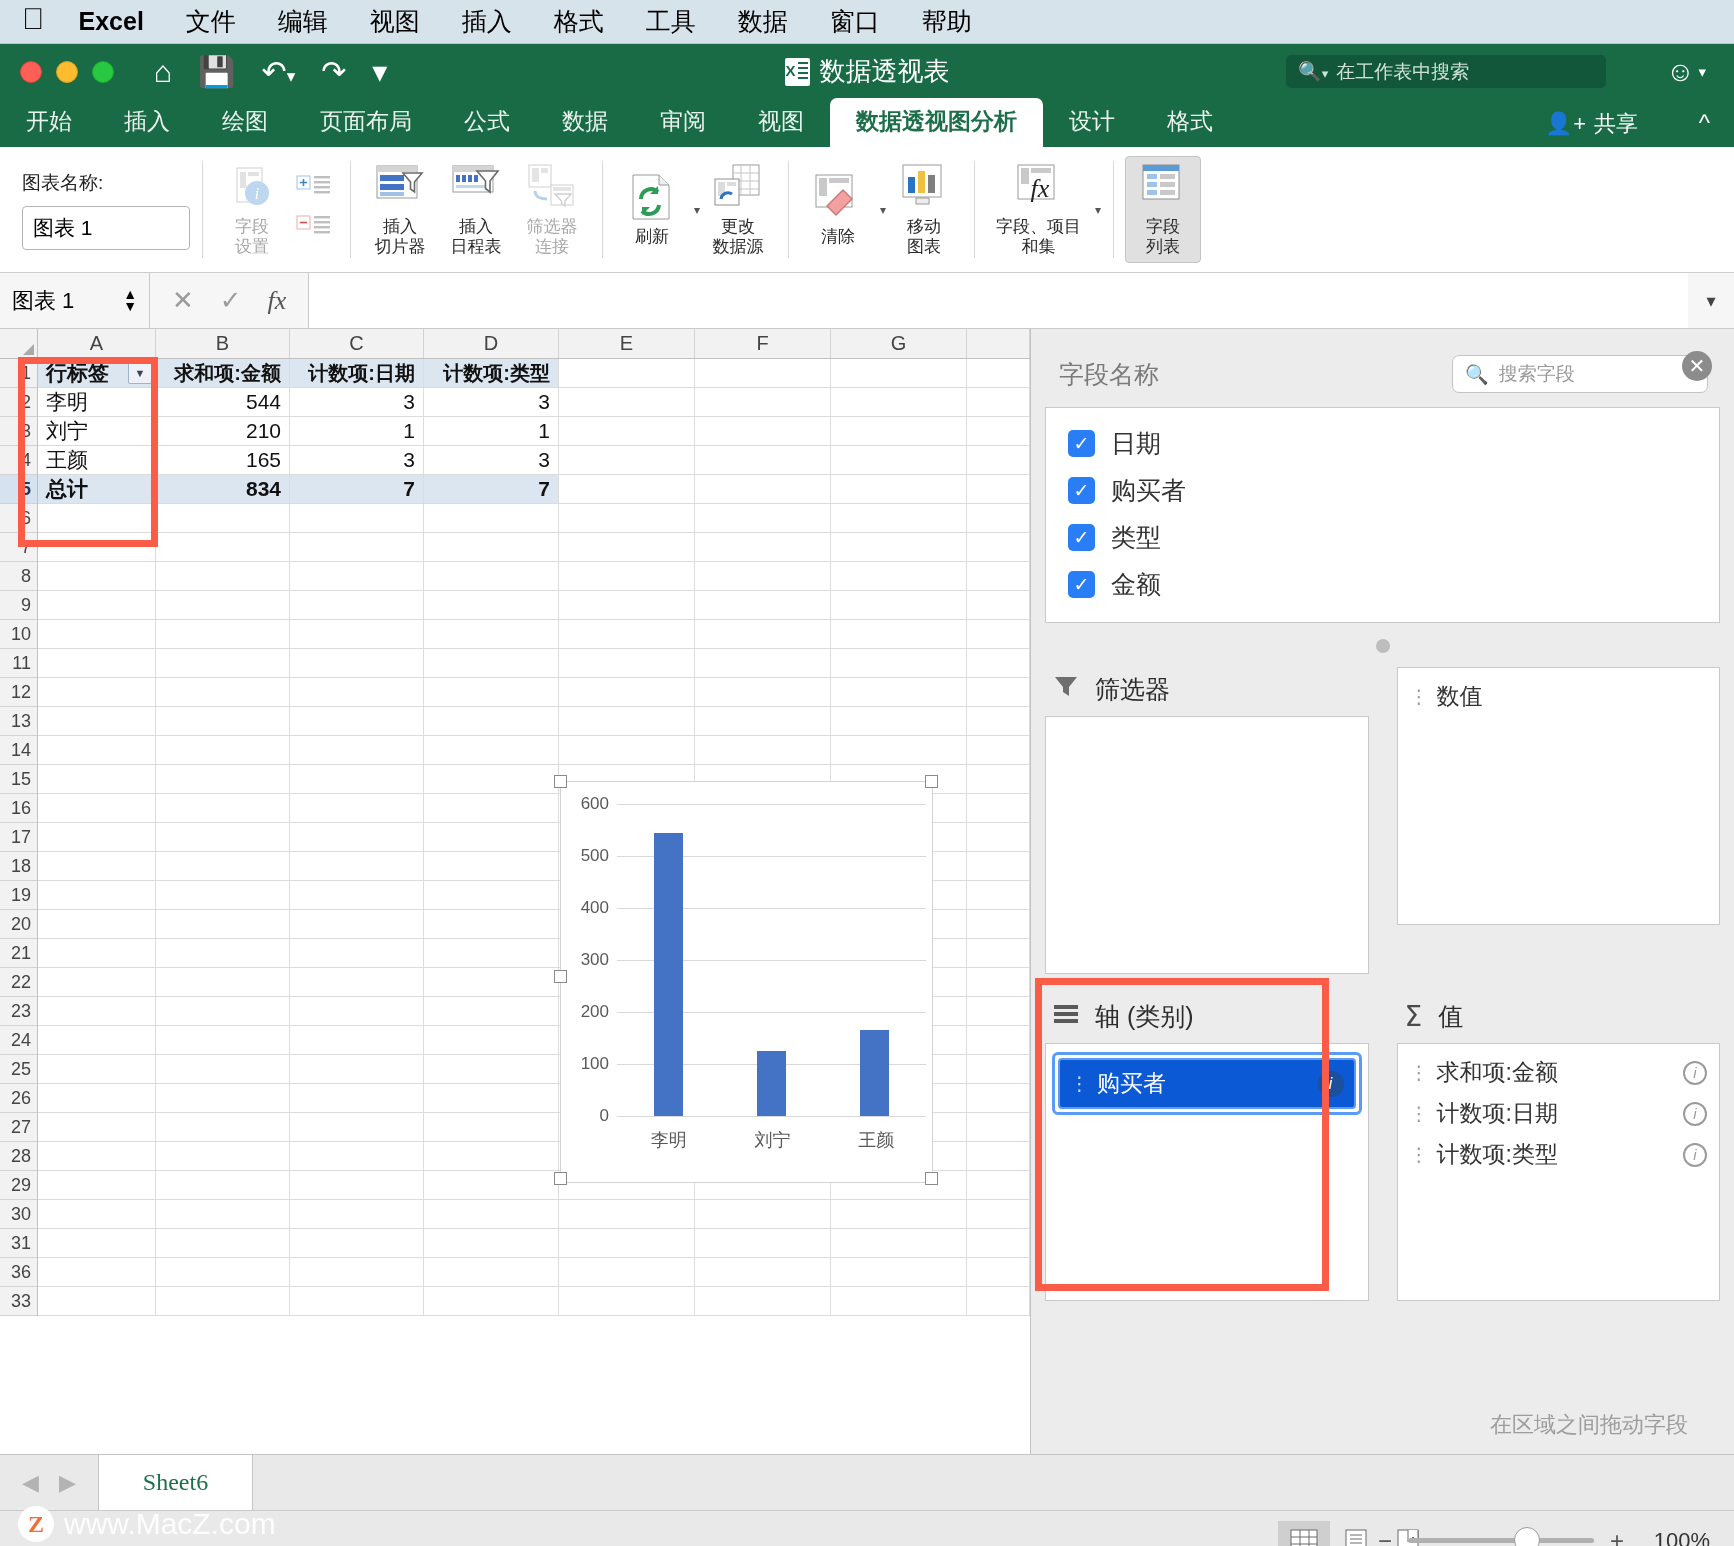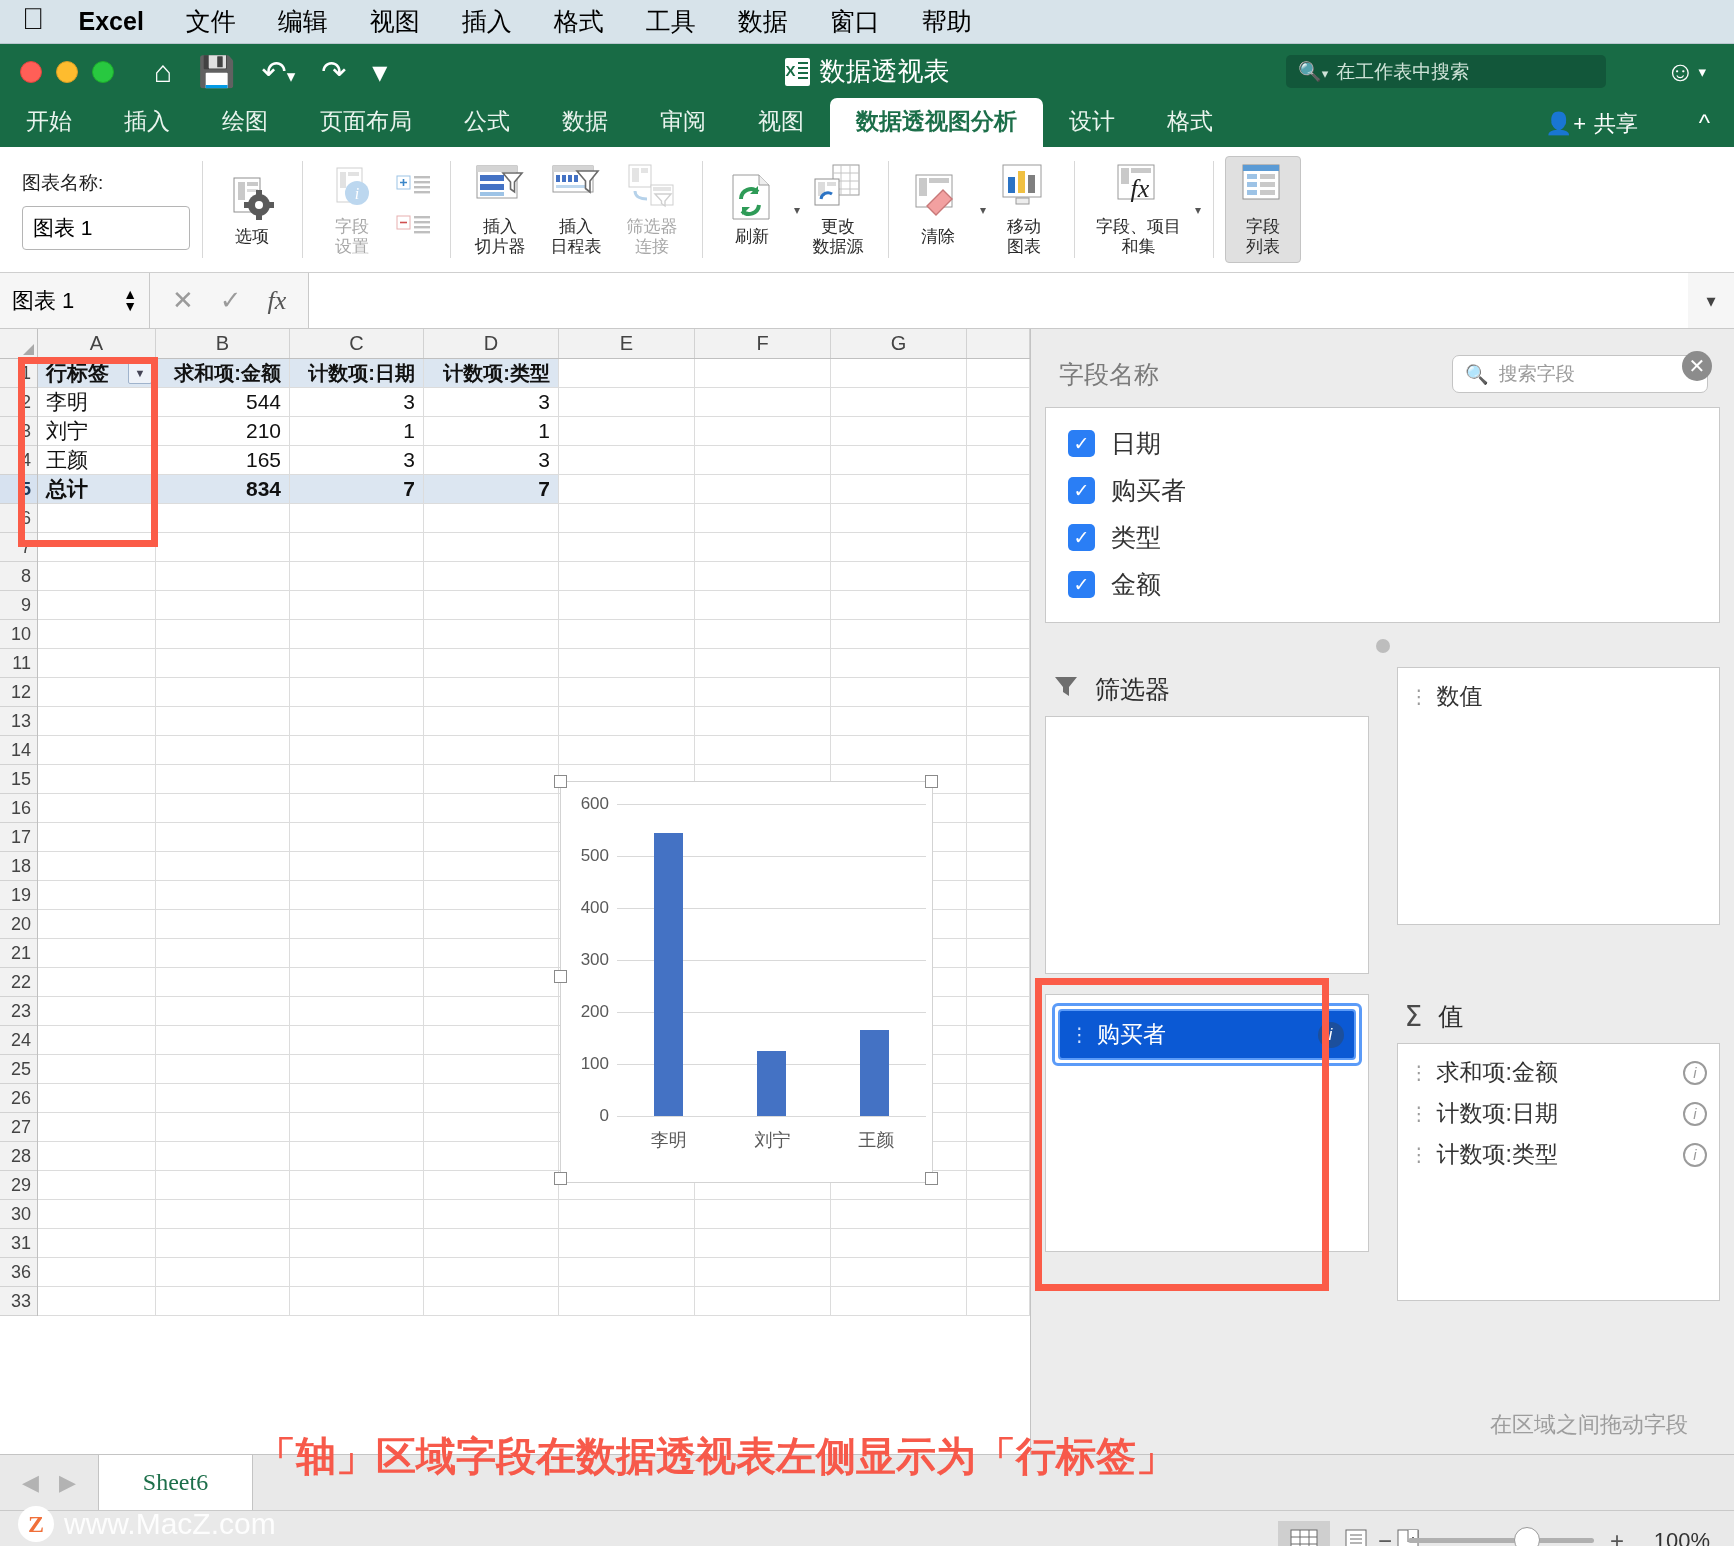--- a/index.html
+++ b/index.html
@@ -273,41 +273,20 @@
 
     <div class="rgroup">
       <div class="namebox-wrap">
         <div class="namebox-lbl">图表名称:</div>
         <div class="namebox">
           <span>图表 1</span>
         </div>
       </div>
     </div>
 
-    <div class="rgroup">
-      <div class="rbtn">
-        <div class="ic">
-          <svg width="50" height="50" viewBox="0 0 50 50">
-            <rect x="7" y="5" width="26" height="34" fill="#fff" stroke="#8f8f8f"></rect>
-            <rect x="11" y="9" width="7" height="18" fill="#c9c9c9"></rect>
-            <rect x="20" y="9" width="11" height="4" fill="#c9c9c9"></rect>
-            <rect x="20" y="16" width="11" height="3" fill="#dcdcdc"></rect>
-            <circle cx="32" cy="32" r="11" fill="#5a5a5a"></circle>
-            <circle cx="32" cy="32" r="4" fill="#fff"></circle>
-            <g fill="#5a5a5a">
-              <rect x="29" y="17" width="6" height="6"></rect>
-                <rect x="29" y="41" width="6" height="6"></rect>
-              <rect x="17" y="29" width="6" height="6"></rect>
-                <rect x="41" y="29" width="6" height="6"></rect>
-            </g>
-          </svg>
-        </div>
-        <div class="lbl">选项</div>
-      </div>
-    </div>
 
     <div class="rgroup">
       <div class="rbtn disabled">
         <div class="ic">
           <svg width="50" height="50" viewBox="0 0 50 50">
             <rect x="10" y="5" width="25" height="34" fill="#fff" stroke="#cfcfcf"></rect>
             <rect x="13" y="9" width="6" height="16" fill="#e2e2e2"></rect>
             <rect x="21" y="9" width="11" height="4" fill="#e2e2e2"></rect>
             <circle cx="30" cy="30" r="12" fill="#bcd7ef"></circle>
             <text x="30" y="36" font-size="16" fill="#fff" text-anchor="middle" font-family="serif" font-style="italic">i</text>
@@ -972,20 +951,32 @@
         <div class="zone">
           <div class="zone-body">
             <div class="chip">
               <span class="grip">⋮</span>
               <span>数值</span>
             </div>
           </div>
         </div>
 
         <div class="zone" style="margin-top:20px">
+          <div class="zone-hdr">
+            <span>
+              <svg width="26" height="22" viewBox="0 0 26 22">
+                  <g fill="#5a5a5a">
+                <rect x="1" y="2" width="24" height="4"></rect>
+                    <rect x="1" y="9" width="24" height="4"></rect>
+                <rect x="1" y="16" width="24" height="4"></rect>
+                  </g>
+                </svg>
+            </span>
+            <span>轴 (类别)</span>
+          </div>
           <div class="zone-body">
             <div class="bluebox-outer">
               <div class="chip sel">
                 <span style="display:flex;align-items:center;gap:10px;">
                   <span class="grip" style="color:#cfe0ff">⋮</span>
                   <span>购买者</span>
                 </span>
                 <span class="info">i</span>
               </div>
             </div>
@@ -1065,21 +1056,18 @@
     <div class="zoomctl">
       <span style="font-size:24px;color:#555">−</span>
       <div class="slider">
           <div class="knob"></div>
         </div>
       <span style="font-size:24px;color:#555">+</span>
       <span class="zoomval">100%</span>
     </div>
   </div>
 
-  <div class="annot">
-    <span>「轴」</span><span>区域字段在数据透视表左侧显示为</span><span>「行标签」</span>
-  </div>
 
   <div class="wm">
     <span class="zlogo">Z</span>
     <span class="wtxt">www.MacZ.com</span>
   </div>
 </div>
 
 </body></html>

